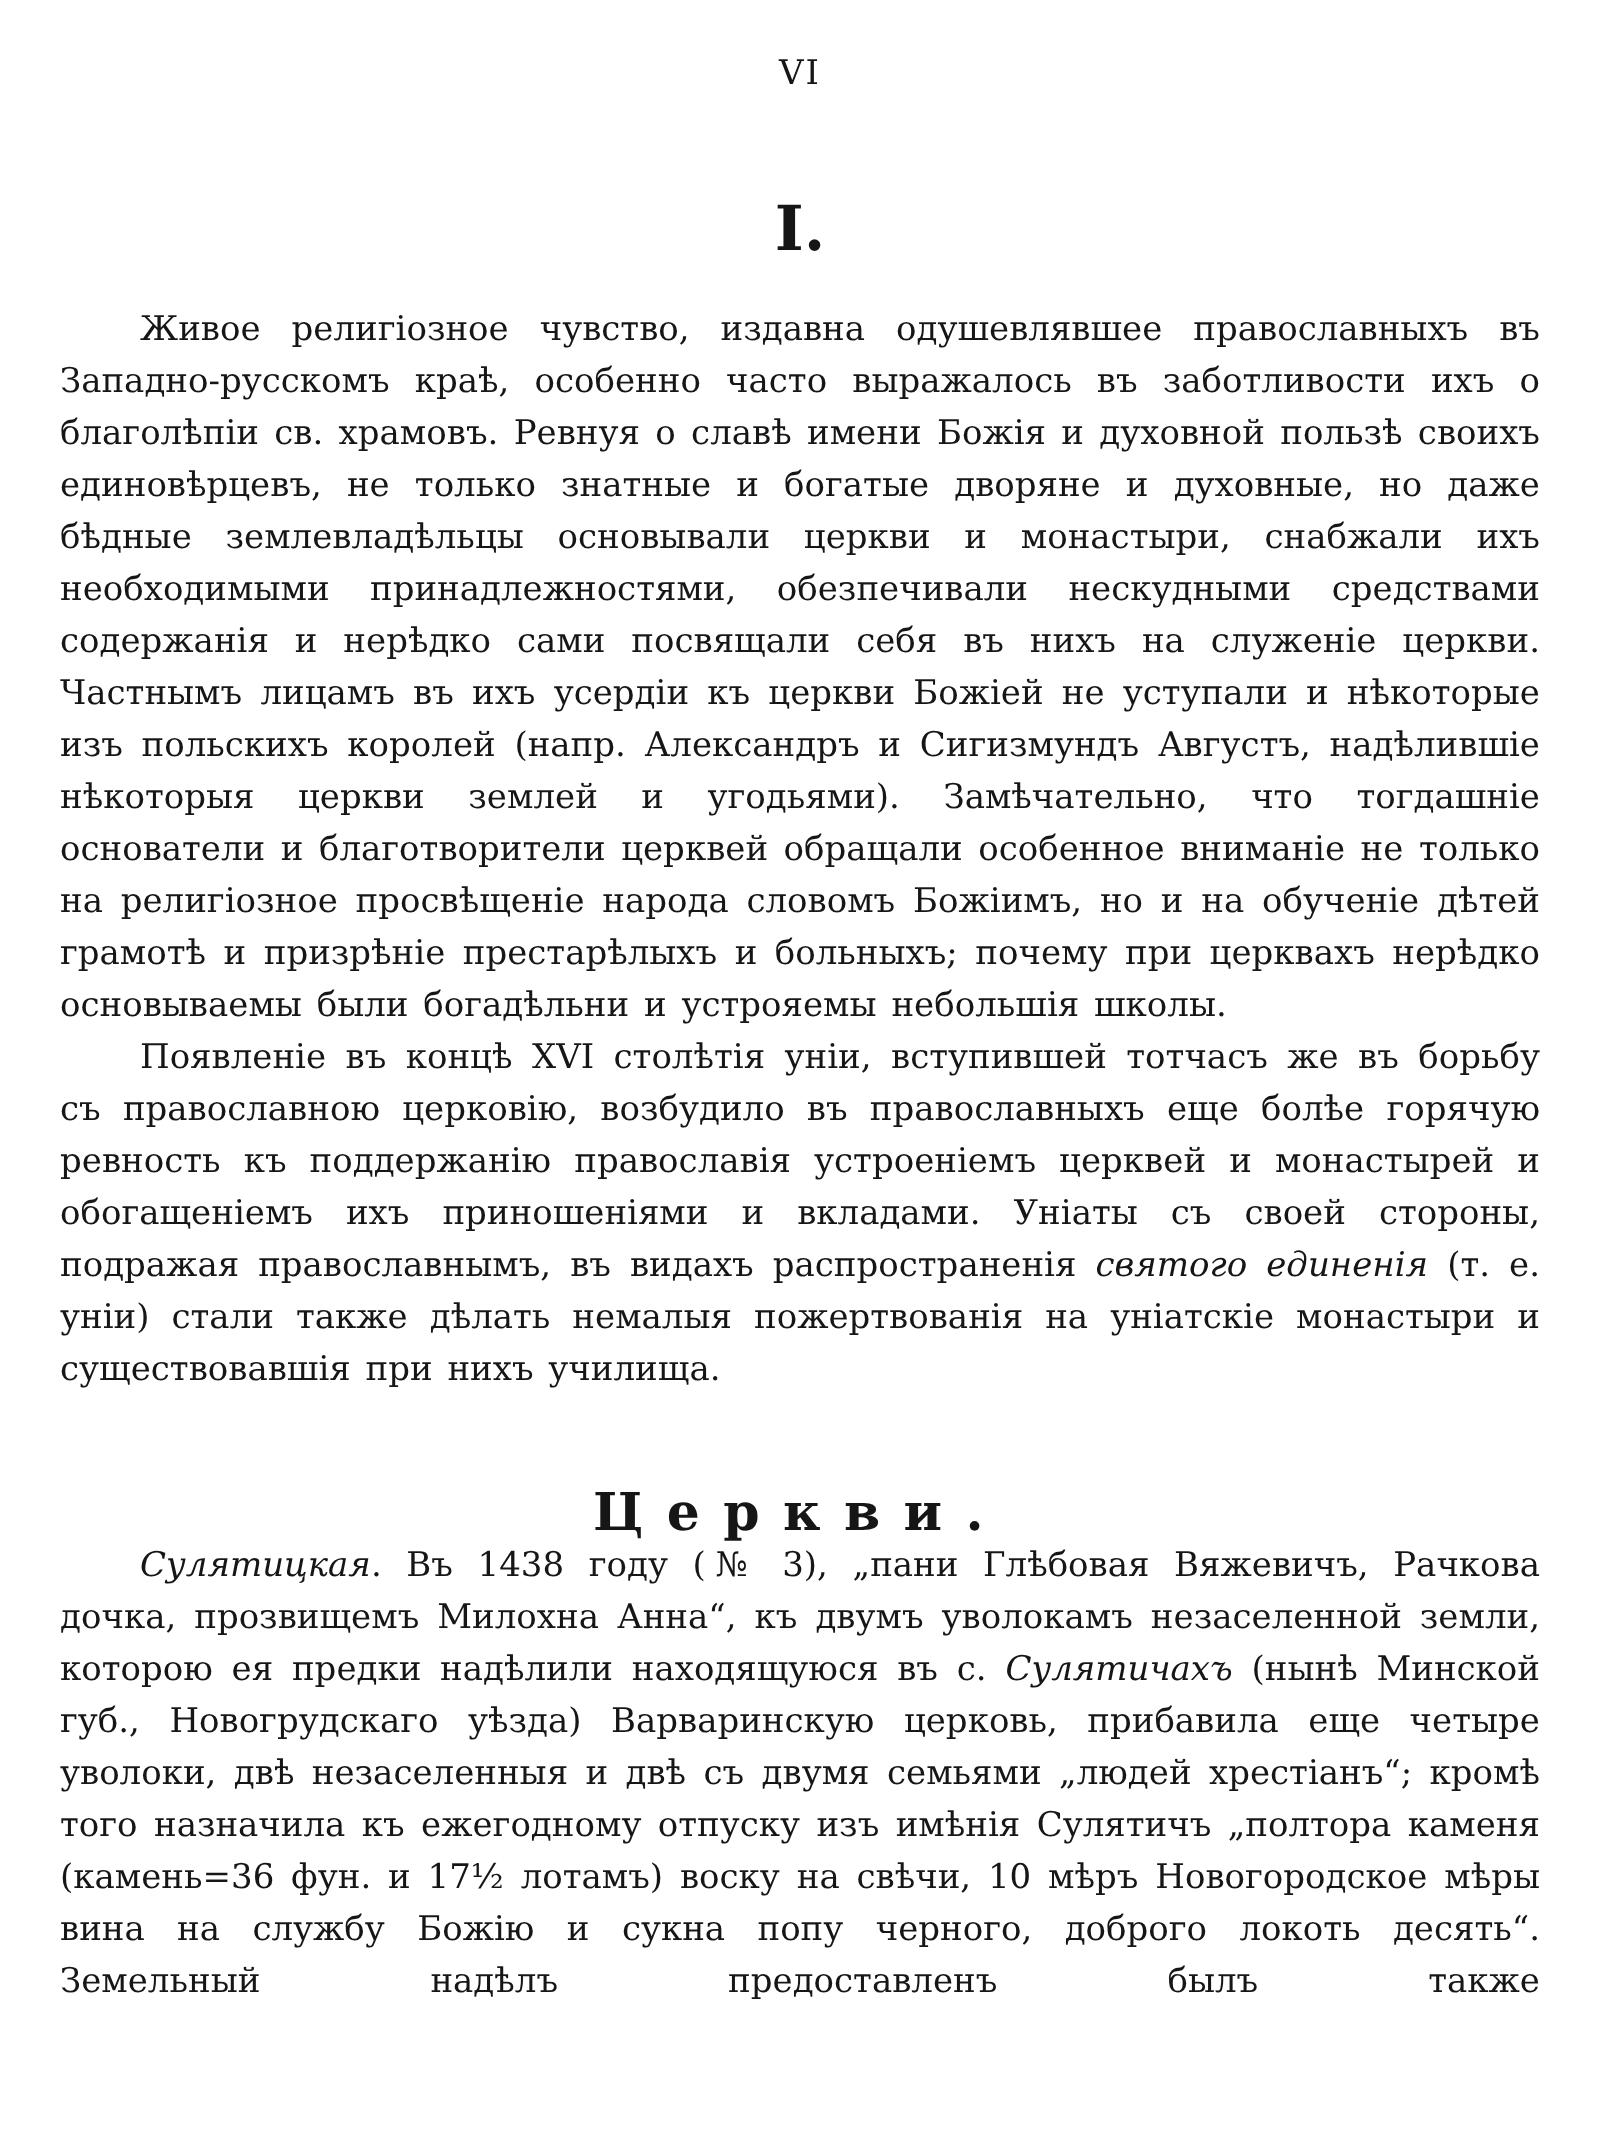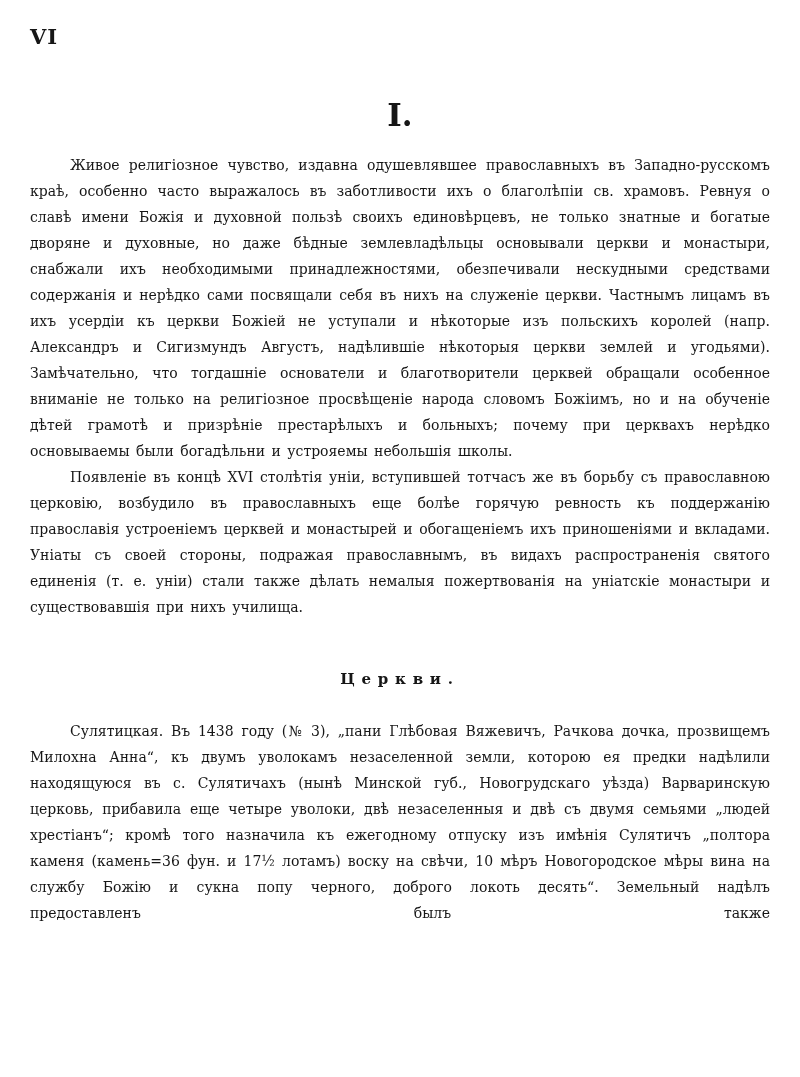--- a/index.html
+++ b/index.html
@@ -13,52 +13,52 @@
     height: 1077px;
     margin: 0 auto;
     background: #ffffff;
     color: #161616;
     font-family: "DejaVu Serif", "Liberation Serif", serif;
     overflow: hidden;
     box-sizing: border-box;
     padding: 26px 30px 0 30px;
   }
   .folio {
-    font-size: 21px;
-    font-weight: bold;
+    text-align: center;
+    font-size: 17px;
+    font-weight: normal;
     letter-spacing: 1px;
     line-height: 22px;
   }
   .section-heading {
     text-align: center;
     font-size: 31px;
     font-weight: bold;
     line-height: 34px;
     margin-top: 50px;
     margin-bottom: 20px;
   }
   .body-text {
-    font-size: 14px;
+    font-size: 17px;
     line-height: 26px;
   }
   .par {
     margin: 0;
     text-align: justify;
     text-indent: 40px;
     word-spacing: 2px;
   }
-  .par .it { }
+  .par .it { font-style: italic; }
   .continued { text-align-last: justify; }
   .churches-heading {
     text-align: center;
-    font-size: 15px;
+    font-size: 26px;
     font-weight: bold;
     letter-spacing: 0.45em;
     margin-top: 46px;
-    margin-bottom: 26px;
   }
 </style>
 </head>
 <body>
 
 <div class="page">
   <div class="folio">VI</div>
 
   <div class="section-heading">I.</div>
 

